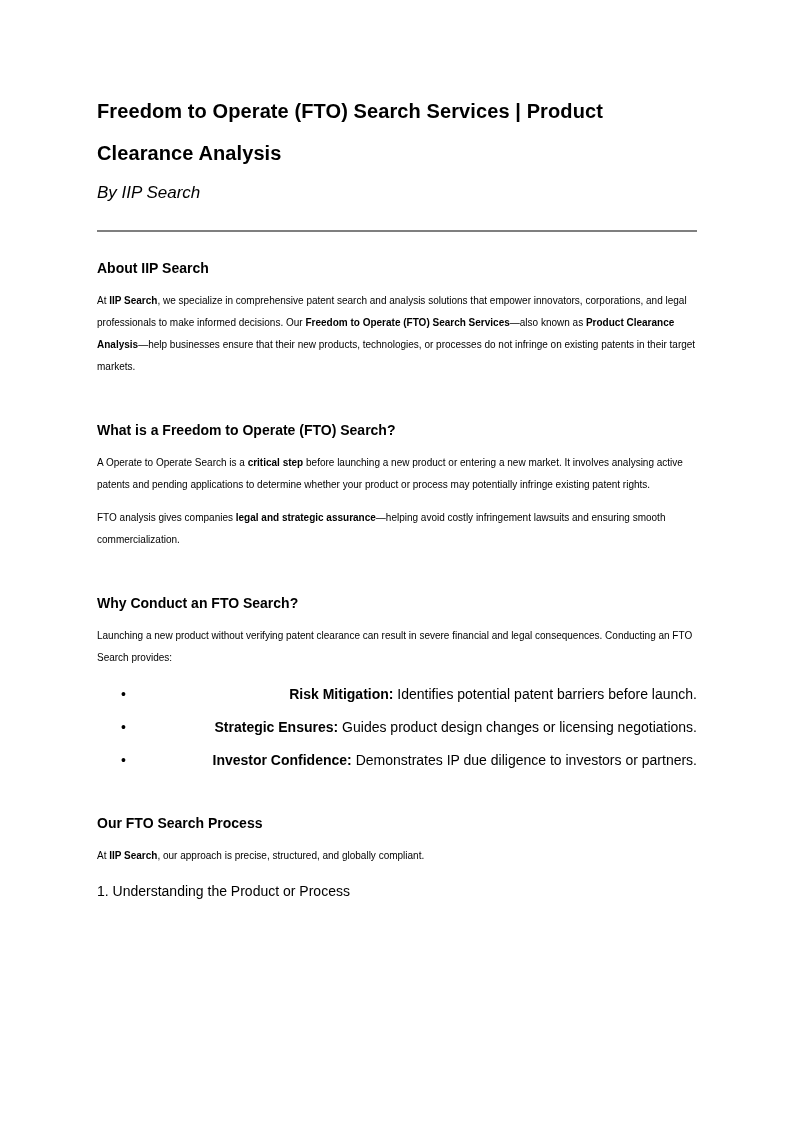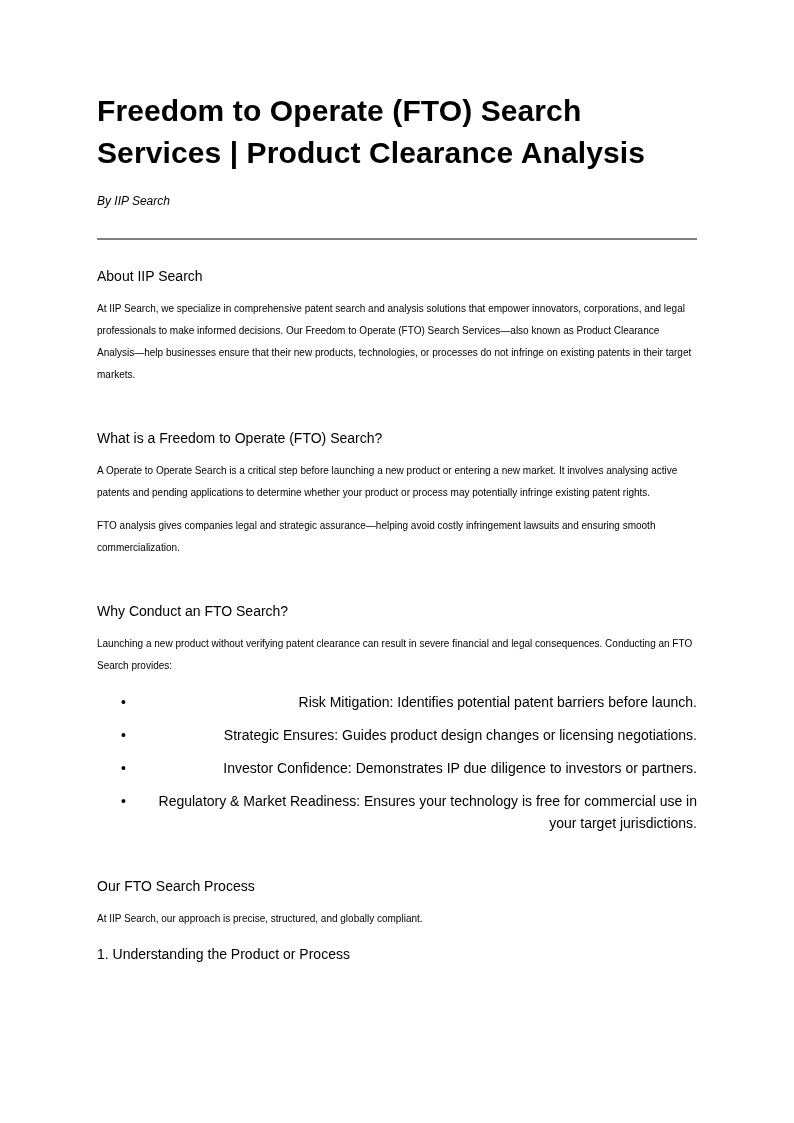--- a/index.html
+++ b/index.html
@@ -8,52 +8,52 @@
     width: 794px;
     height: 1123px;
     margin: 0 auto;
     background: #ffffff;
     color: #000000;
     overflow: hidden;
     padding: 90px 97px 0 97px;
     font-family: "Liberation Sans", sans-serif;
   }
   .title {
-    font-size: 30px;
+    font-size: 20px;
     font-weight: 700;
     line-height: 42px;
     margin: 0;
     letter-spacing: 0.1px;
   }
   .byline {
     font-style: italic;
-    font-size: 12px;
+    font-size: 17px;
     line-height: 22px;
-    margin-top: 16px;
+    margin-top: 8px;
   }
   .divider {
     border: none;
     border-top: 2px solid #7f7f7f;
     margin: 26px 0 0 0;
     width: 100%;
   }
   section { margin: 0; }
   .sec-h {
     font-size: 14px;
     font-weight: 700;
     line-height: 21px;
     margin: 42px 0 0 0;
   }
   .sec-h.first { margin-top: 26px; }
   .para {
     font-size: 10px;
     line-height: 22px;
     margin: 11px 0 0 0;
   }
-  .para b, .bullets b, .sec-h, .subhead { font-weight: 400; }
+  .para b, .bullets b, .sec-h, .subhead { font-weight: 700; }
   .bullets {
     list-style: none;
     margin: 14px 0 0 0;
     padding: 0 0 0 24px;
     text-align: right;
   }
   .bullets li {
     position: relative;
     padding-left: 25px;
     font-size: 14px;
@@ -93,21 +93,20 @@
     <p class="para"><span>FTO analysis gives companies </span><b>legal and strategic assurance</b><span>—helping avoid costly infringement lawsuits and ensuring smooth commercialization.</span></p>
   </section>
 
   <section>
     <h2 class="sec-h">Why Conduct an FTO Search?</h2>
     <p class="para"><span>Launching a new product without verifying patent clearance can result in severe financial and legal consequences. Conducting an FTO Search provides:</span></p>
     <ul class="bullets">
       <li><b>Risk Mitigation:</b><span> Identifies potential patent barriers before launch.</span></li>
       <li><b>Strategic Ensures:</b><span> Guides product design changes or licensing negotiations.</span></li>
       <li><b>Investor Confidence:</b><span> Demonstrates IP due diligence to investors or partners.</span></li>
-      <li><b>Regulatory &amp; Market Readiness:</b><span> Ensures your technology is free for commercial use in your target jurisdictions.</span></li>
     </ul>
   </section>
 
   <section>
     <h2 class="sec-h">Our FTO Search Process</h2>
     <p class="para"><span>At </span><b>IIP Search</b><span>, our approach is precise, structured, and globally compliant.</span></p>
     <h3 class="subhead">1. Understanding the Product or Process</h3>
   </section>
 
 </div>

